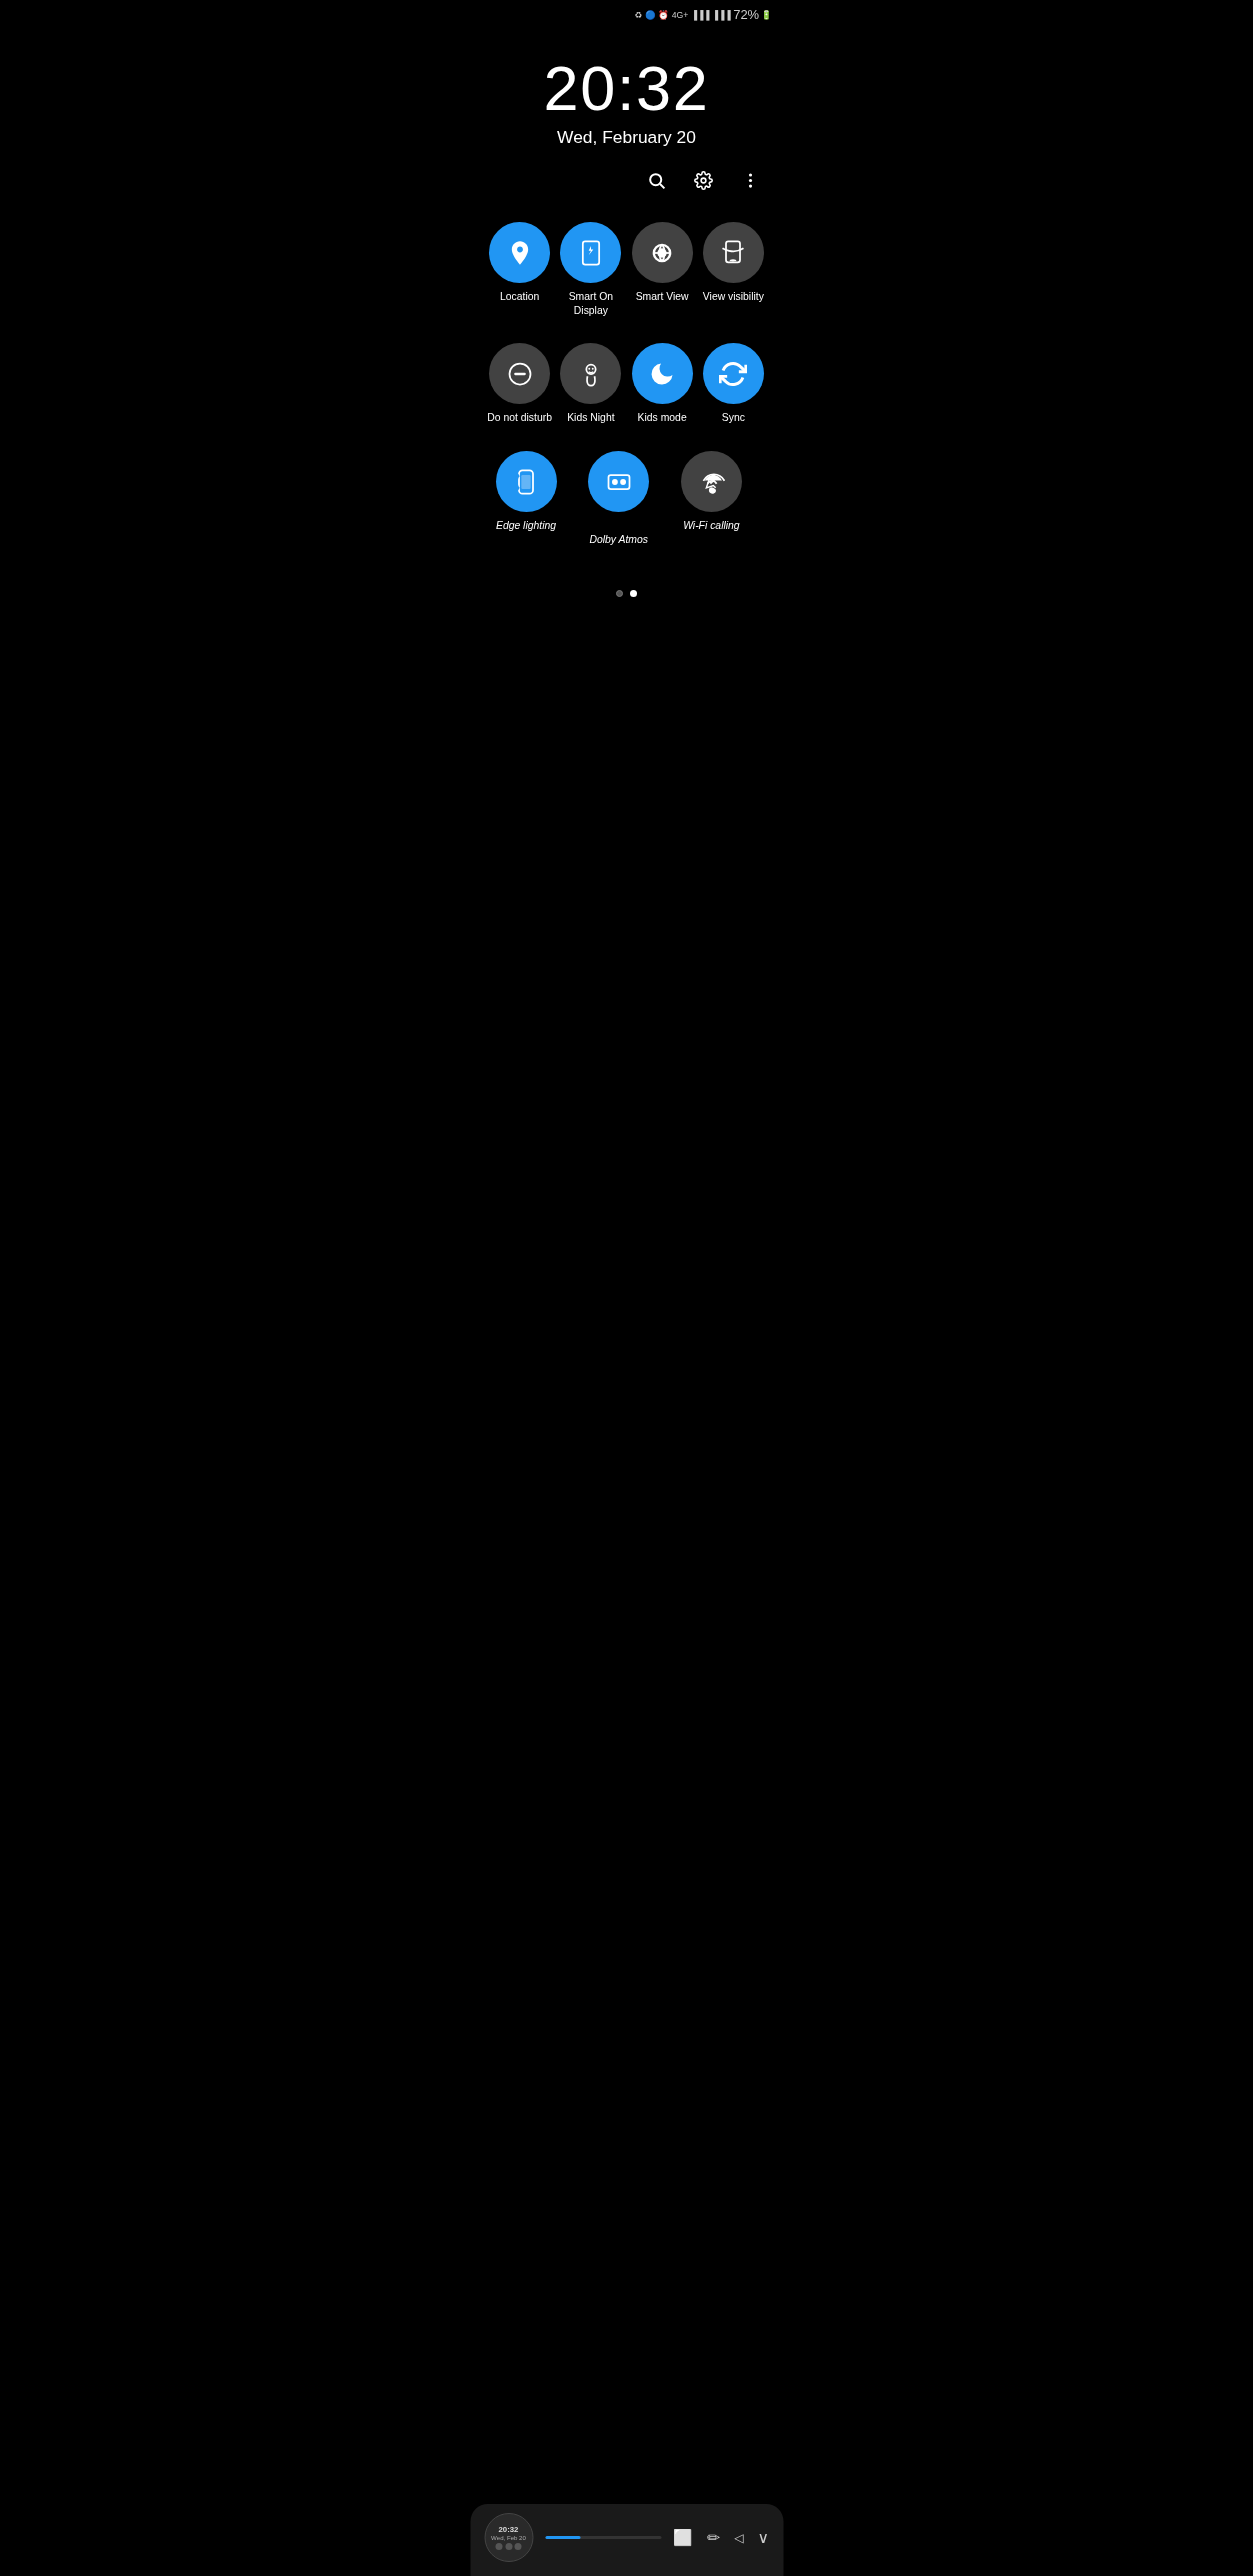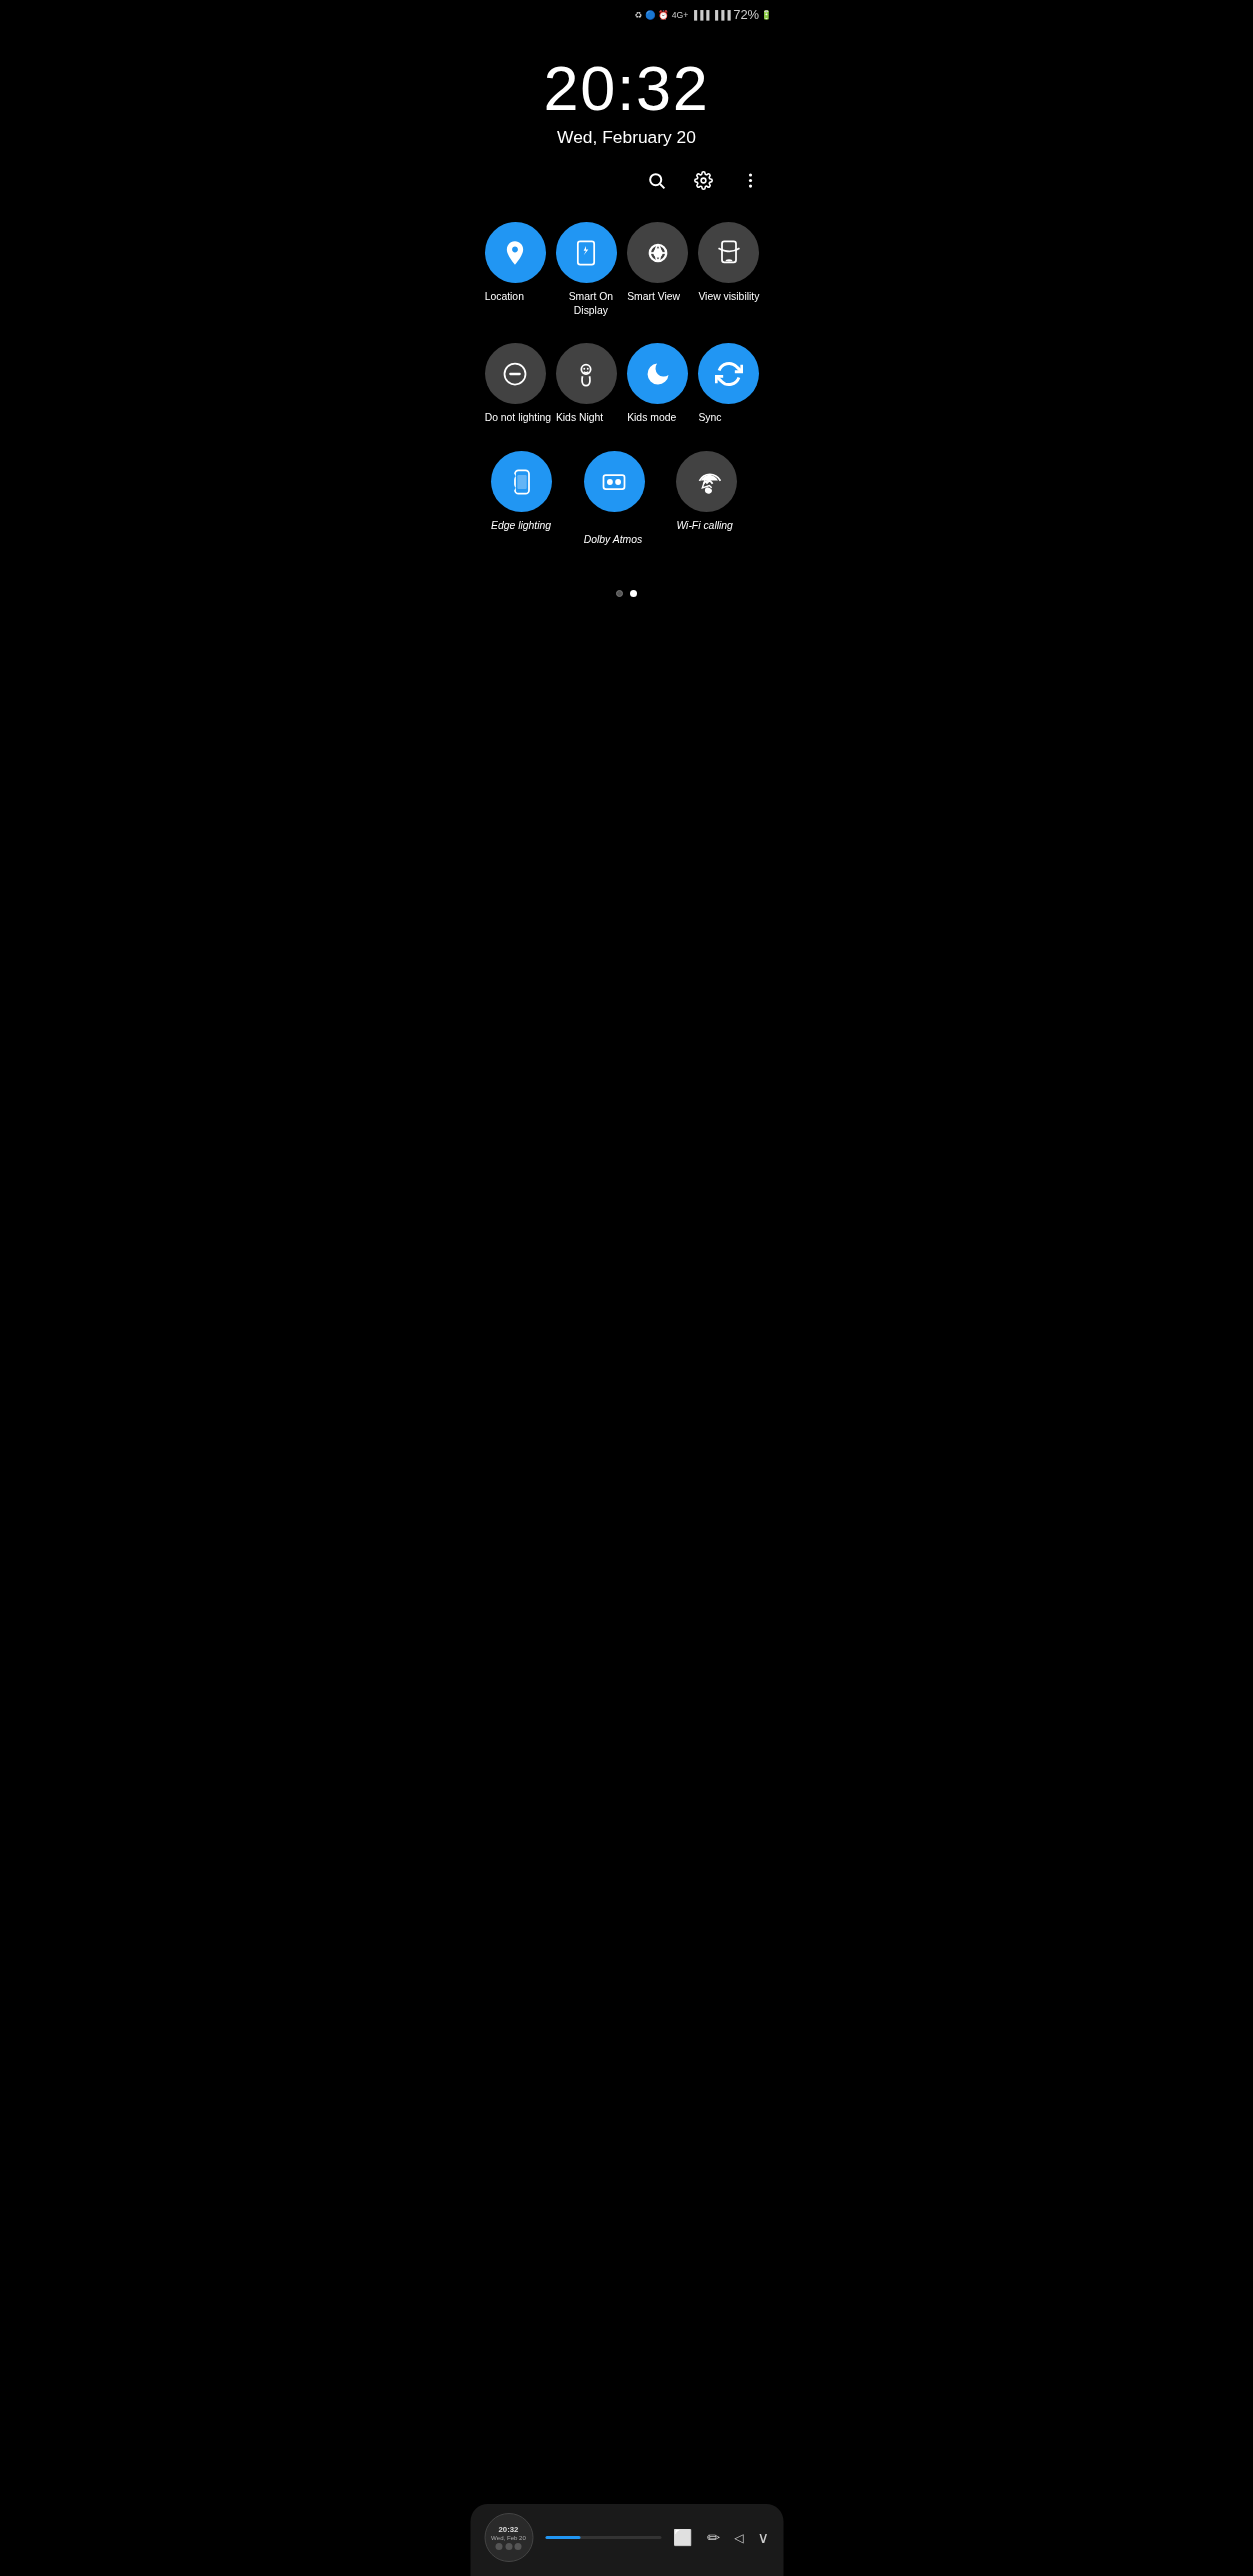--- a/index.html
+++ b/index.html
@@ -83,21 +83,21 @@
       padding: 17.4px 14px 8.7px;
     }
     .qs-row {
       display: flex;
       justify-content: space-around;
       margin-bottom: 26px;
     }
     .qs-item {
       display: flex;
       flex-direction: column;
-      align-items: flex-start;
+      align-items: center;
       width: 70px;
       cursor: pointer;
     }
     .qs-circle {
       width: 61px;
       height: 61px;
       border-radius: 50%;
       display: flex;
       align-items: center;
       justify-content: center;
@@ -288,21 +288,21 @@
   </div>
 
   <div class="qs-row">
     <div class="qs-item">
       <div class="qs-circle gray">
         <svg viewBox="0 0 24 24" fill="white" width="28" height="28">
           <circle cx="12" cy="12" r="9" stroke="white" stroke-width="1.5" fill="#424242"></circle>
           <rect x="7" y="11" width="10" height="2" rx="1" fill="white"></rect>
         </svg>
       </div>
-      <span class="qs-label">Do not lighting</span>
+      <span class="qs-label">Do not disturb</span>
     </div>
     <div class="qs-item">
       <div class="qs-circle gray">
         <svg viewBox="0 0 24 24" fill="none" width="28" height="28">
           <circle cx="12" cy="8" r="4" stroke="white" stroke-width="1.5"></circle>
           <path d="M9 14 C9 14 7 22 12 22 C17 22 15 14 15 14" stroke="white" stroke-width="1.5" fill="none"></path>
           <circle cx="10.5" cy="7.5" r="0.8" fill="white"></circle>
           <circle cx="13.5" cy="7.5" r="0.8" fill="white"></circle>
           <path d="M10 10 Q12 11.5 14 10" stroke="white" stroke-width="1" fill="none"></path>
         </svg>

